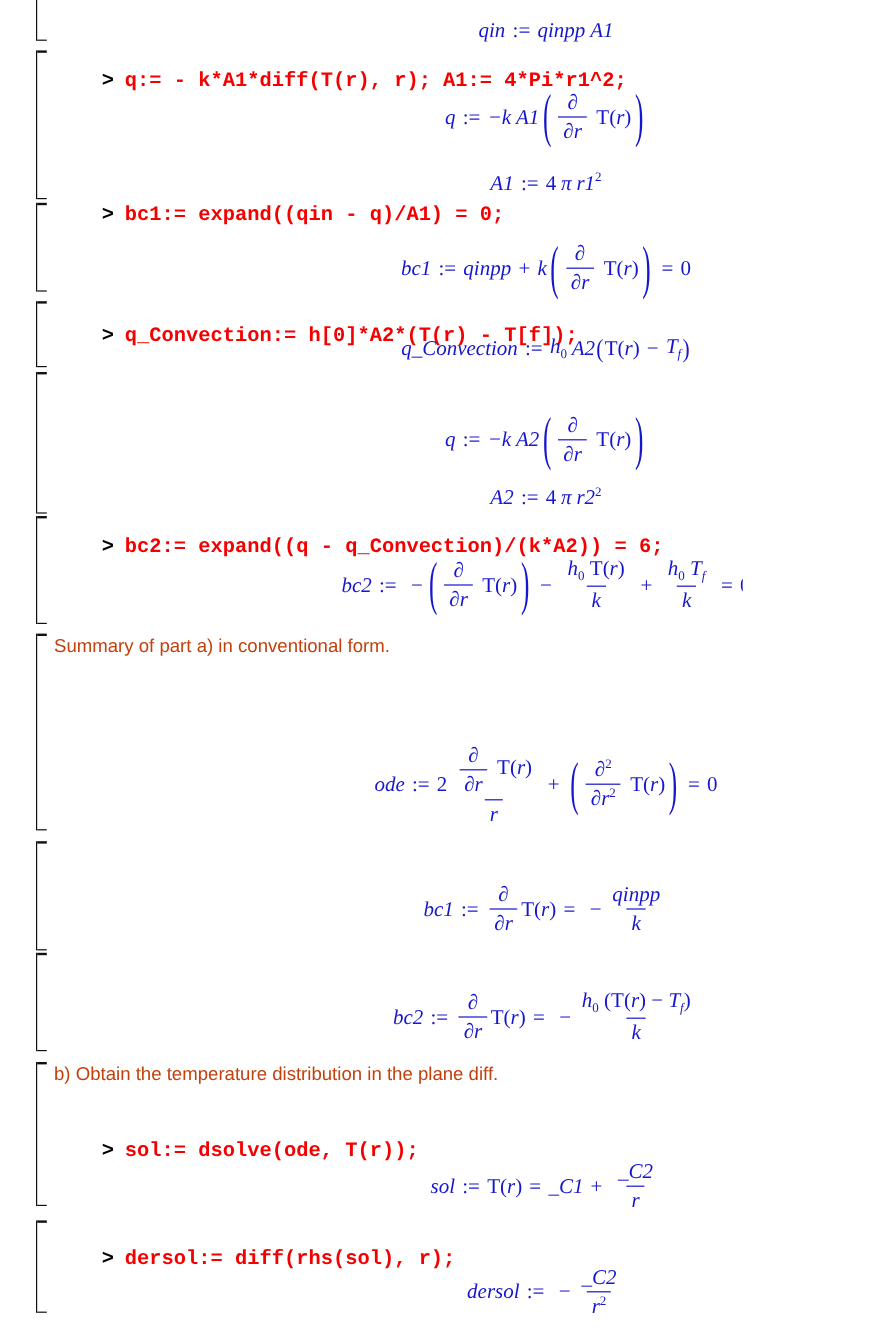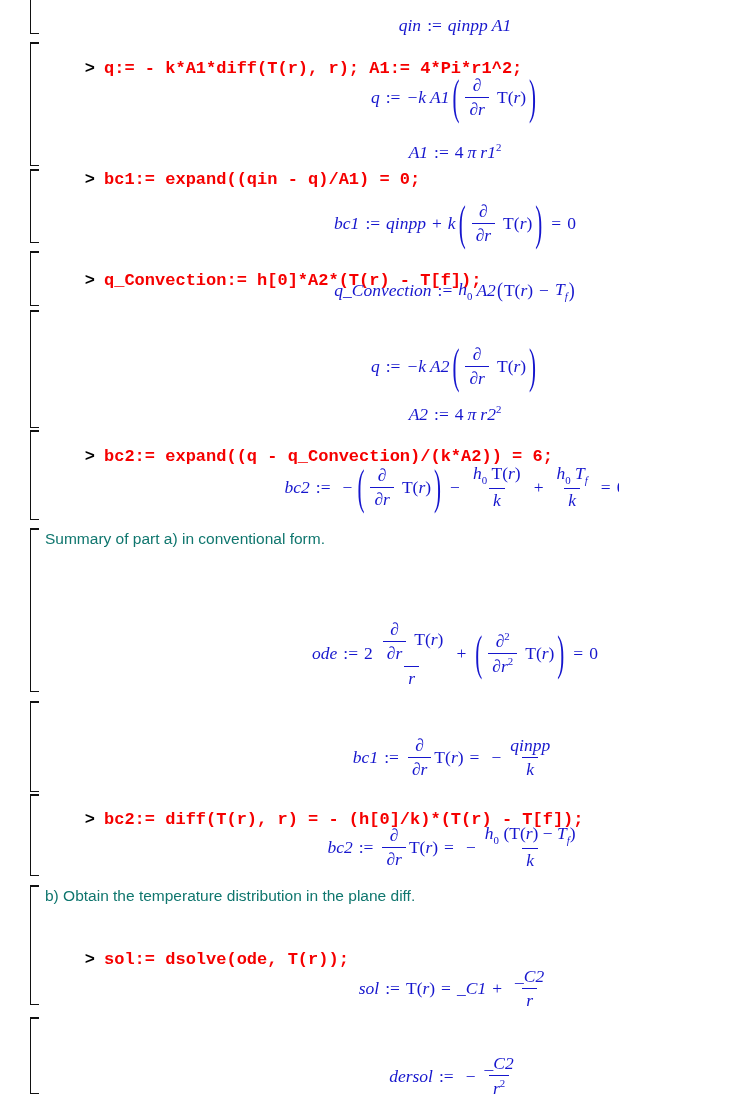--- a/index.html
+++ b/index.html
@@ -15,21 +15,21 @@
   .bracket::after{ bottom:0; }
   .bracket.nt::before{ display:none; }
 
   
   .in{ position:absolute; left:44px; white-space:pre; font-family:"Liberation Mono", monospace;
        font-weight:bold; font-size:17px; line-height:18px; }
   .in .prompt{ color:#000; margin-right:9px; }
   .in .code{ color:var(--red); }
 
   
-  .comment{ position:absolute; left:45px; color:#0f766e; font-family:"Liberation Sans", sans-serif;
+  .comment{ position:absolute; left:45px; color:#c2410c; font-family:"Liberation Sans", sans-serif;
             font-size:15.5px; line-height:19px; }
 
   
   .out{ position:absolute; left:175px; width:560px; display:flex; justify-content:center;
         align-items:center; color:var(--blue); font-style:italic; font-size:17.5px; white-space:nowrap; }
   .rm{ font-style:normal; }
   .op{ margin:0 6px; }
   .neg{ margin:0 2px 0 6px; }
   .mls{ margin-left:5px; }
   .g4{ margin-left:4px; }
@@ -214,23 +214,20 @@
     </span>
     <span class="grp"><span class="rm">T</span><span class="rm">(</span><span>r</span><span class="rm">)</span></span>
     <span class="grp op rm">=</span>
     <span class="grp neg rm">−</span>
     <span class="frac">
       <span class="num">qinpp</span>
       <span class="den">k</span>
     </span>
   </div>
 
-  <div class="in" style="top:793px">
-    <span class="prompt">&gt;</span><span class="code">bc2:= diff(T(r), r) = - (h[0]/k)*(T(r) - T[f]);</span>
-  </div>
 
   <div class="out" style="top:816px;height:62px">
     <span class="grp">bc2</span>
     <span class="grp op rm">:=</span>
     <span class="frac">
       <span class="num">∂</span>
       <span class="den">∂r</span>
     </span>
     <span class="grp"><span class="rm">T</span><span class="rm">(</span><span>r</span><span class="rm">)</span></span>
     <span class="grp op rm">=</span>
@@ -253,20 +250,23 @@
     <span class="grp"><span class="rm">T</span><span class="rm">(</span><span>r</span><span class="rm">)</span></span>
     <span class="grp op rm">=</span>
     <span class="grp">_C1</span>
     <span class="grp op rm">+</span>
     <span class="frac">
       <span class="num">_C2</span>
       <span class="den">r</span>
     </span>
   </div>
 
+  <div class="in" style="top:1023px">
+    <span class="prompt">&gt;</span><span class="code">dersol:= diff(rhs(sol), r);</span>
+  </div>
 
   <div class="out" style="top:1050px;height:52px">
     <span class="grp">dersol</span>
     <span class="grp op rm">:=</span>
     <span class="grp neg rm">−</span>
     <span class="frac">
       <span class="num">_C2</span>
       <span class="den"><span class="grp"><span>r</span><sup class="rm">2</sup></span></span>
     </span>
   </div>

